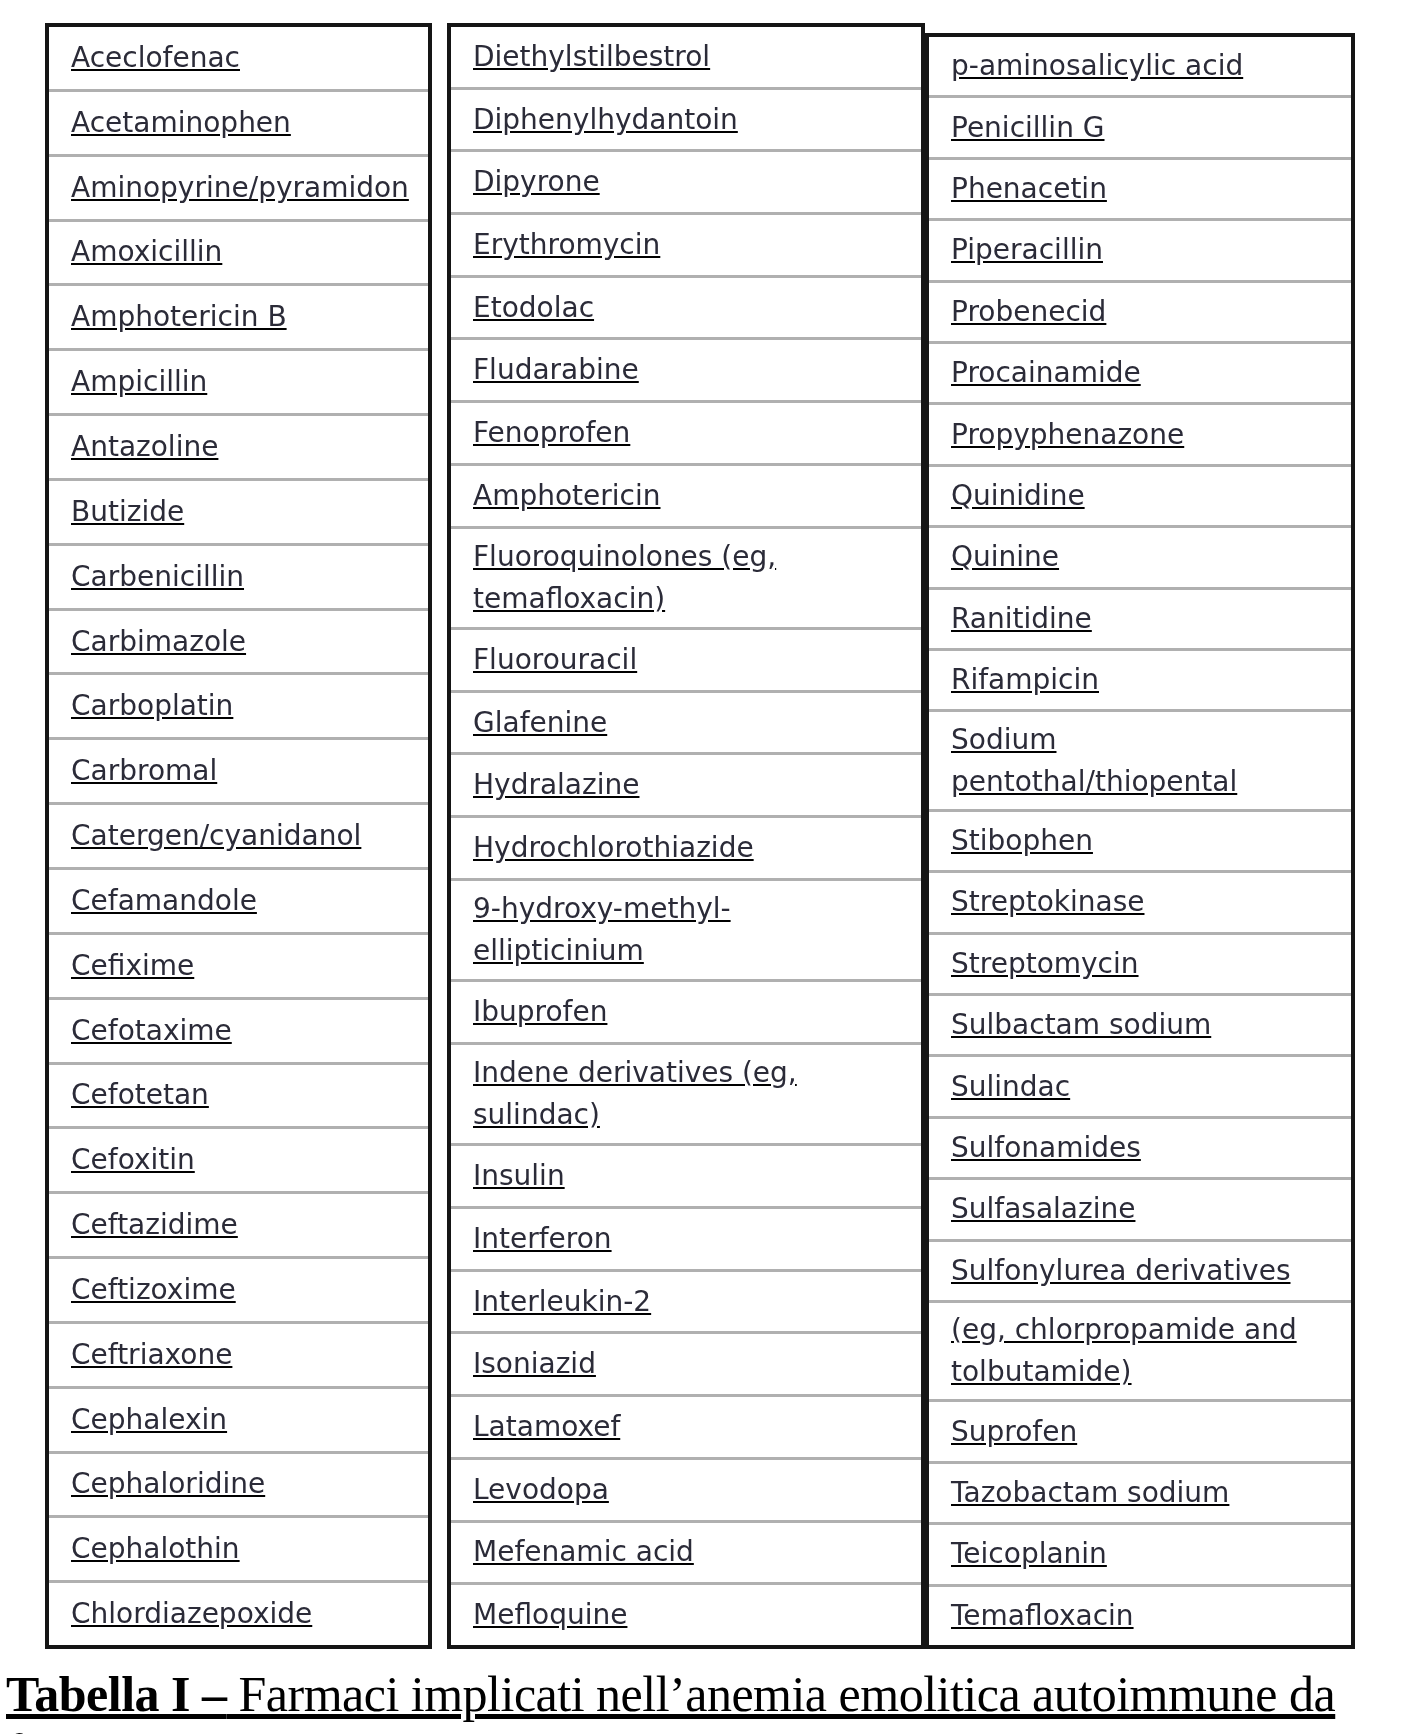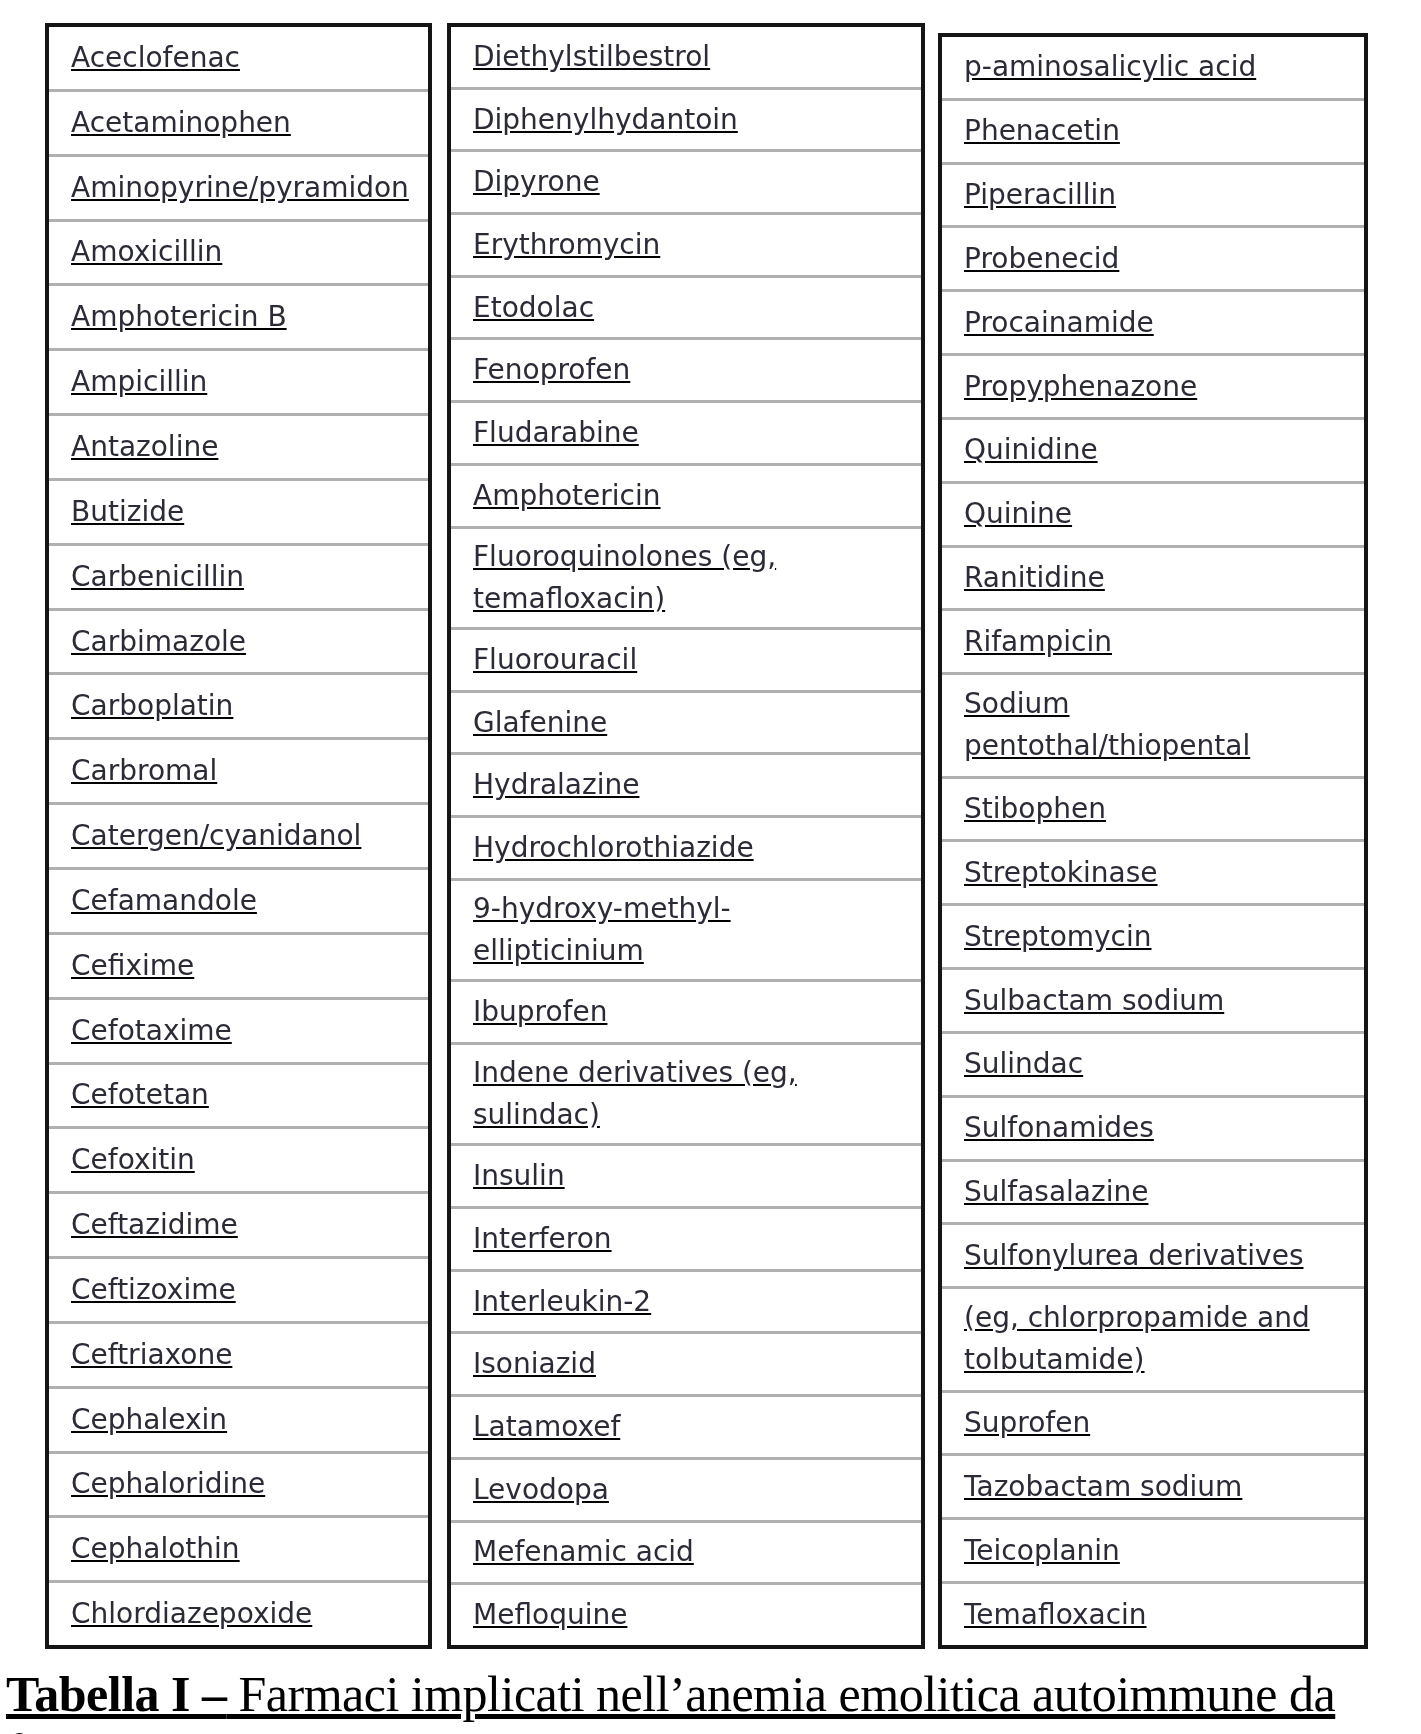--- a/index.html
+++ b/index.html
@@ -25,21 +25,21 @@
     height: 1626px;
   }
   .subtable {
     box-sizing: border-box;
     border: 4px solid #151515;
     background: #ffffff;
     display: flex;
     flex-direction: column;
   }
   .subtable.col-0 { width: 387px; margin-right: 15px; }
-  .subtable.col-1 { width: 478px; margin-right: 13px; }
+  .subtable.col-1 { width: 478px; }
   .subtable.col-2 { width: 430px; margin-top: 10px; }
   .cell {
     box-sizing: border-box;
     flex: 1 1 0;
     display: flex;
     flex-direction: column;
     justify-content: center;
     padding-left: 22px;
     padding-right: 8px;
     font-size: 28px;
@@ -96,22 +96,22 @@
         <div class="cell">Cephaloridine</div>
         <div class="cell">Cephalothin</div>
         <div class="cell">Chlordiazepoxide</div>
       </div>
     <div class="subtable col-1">
         <div class="cell">Diethylstilbestrol</div>
         <div class="cell">Diphenylhydantoin</div>
         <div class="cell">Dipyrone</div>
         <div class="cell">Erythromycin</div>
         <div class="cell">Etodolac</div>
+        <div class="cell">Fludarabine</div>
         <div class="cell">Fenoprofen</div>
-        <div class="cell">Fludarabine</div>
         <div class="cell">Amphotericin</div>
         <div class="cell two-line">Fluoroquinolones (eg,
 temafloxacin)</div>
         <div class="cell">Fluorouracil</div>
         <div class="cell">Glafenine</div>
         <div class="cell">Hydralazine</div>
         <div class="cell">Hydrochlorothiazide</div>
         <div class="cell two-line">9-hydroxy-methyl-
 ellipticinium</div>
         <div class="cell">Ibuprofen</div>
@@ -121,20 +121,21 @@
         <div class="cell">Interferon</div>
         <div class="cell">Interleukin-2</div>
         <div class="cell">Isoniazid</div>
         <div class="cell">Latamoxef</div>
         <div class="cell">Levodopa</div>
         <div class="cell">Mefenamic acid</div>
         <div class="cell">Mefloquine</div>
       </div>
     <div class="subtable col-2">
         <div class="cell">p-aminosalicylic acid</div>
+        <div class="cell">Penicillin G</div>
         <div class="cell">Phenacetin</div>
         <div class="cell">Piperacillin</div>
         <div class="cell">Probenecid</div>
         <div class="cell">Procainamide</div>
         <div class="cell">Propyphenazone</div>
         <div class="cell">Quinidine</div>
         <div class="cell">Quinine</div>
         <div class="cell">Ranitidine</div>
         <div class="cell">Rifampicin</div>
         <div class="cell two-line">Sodium

